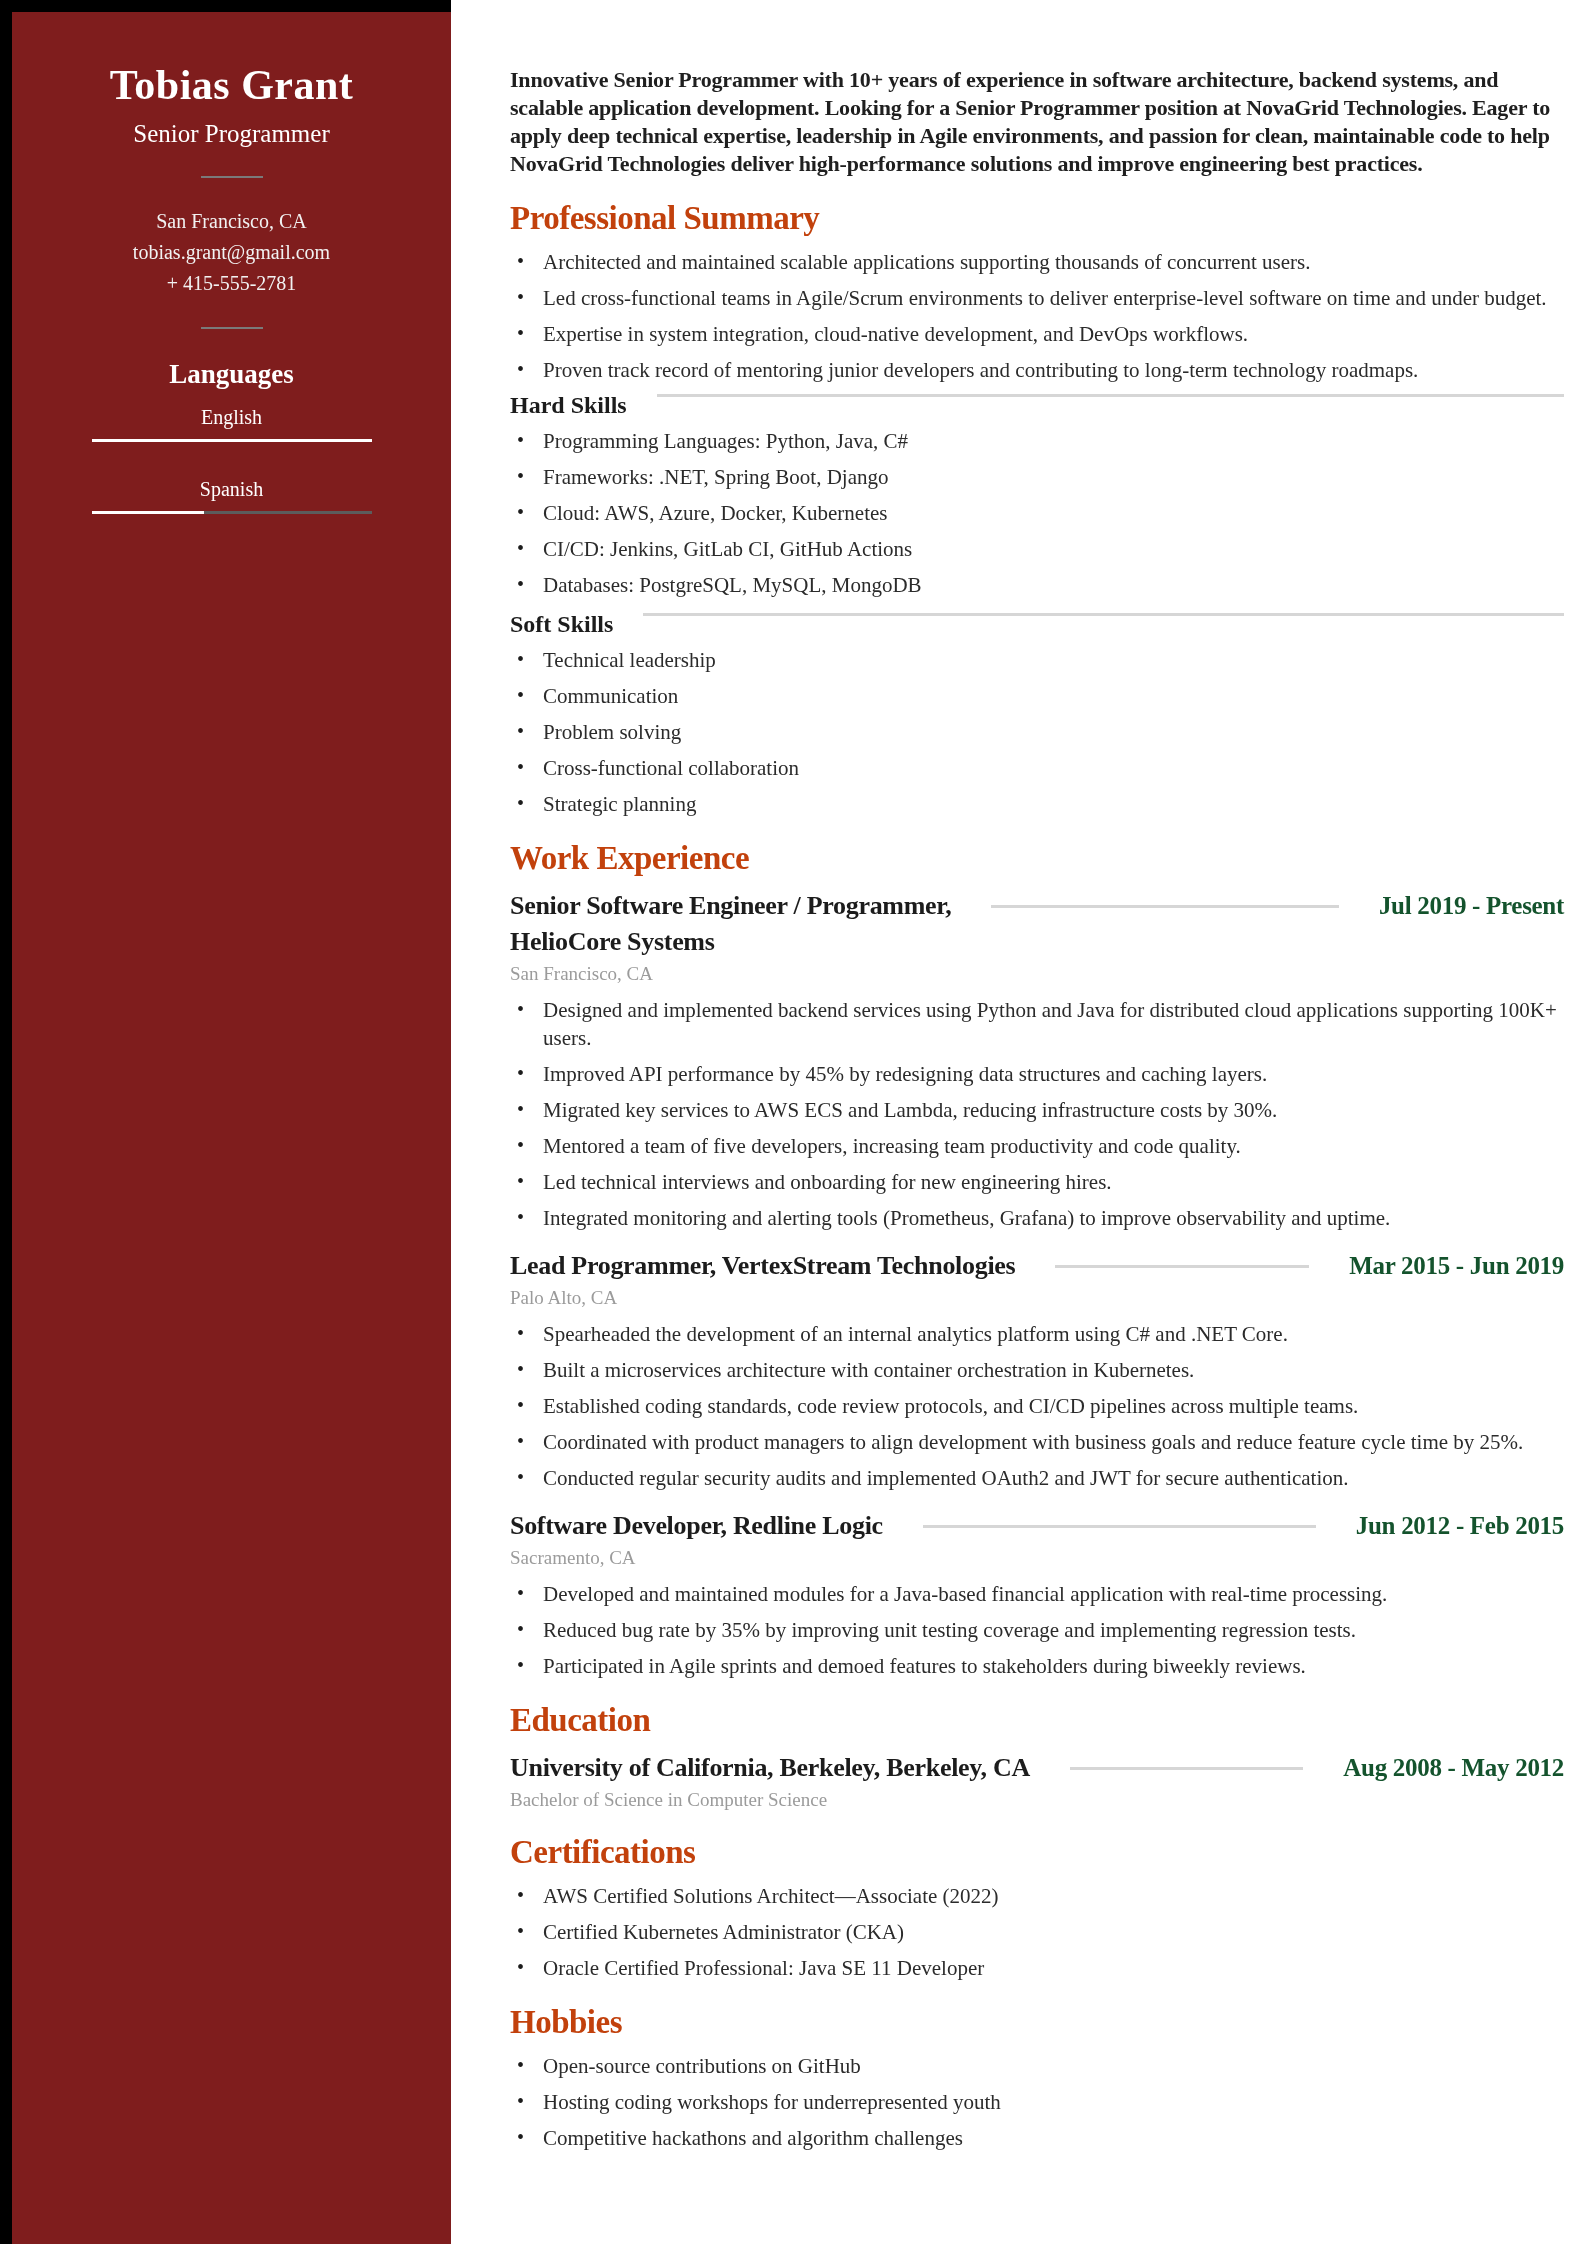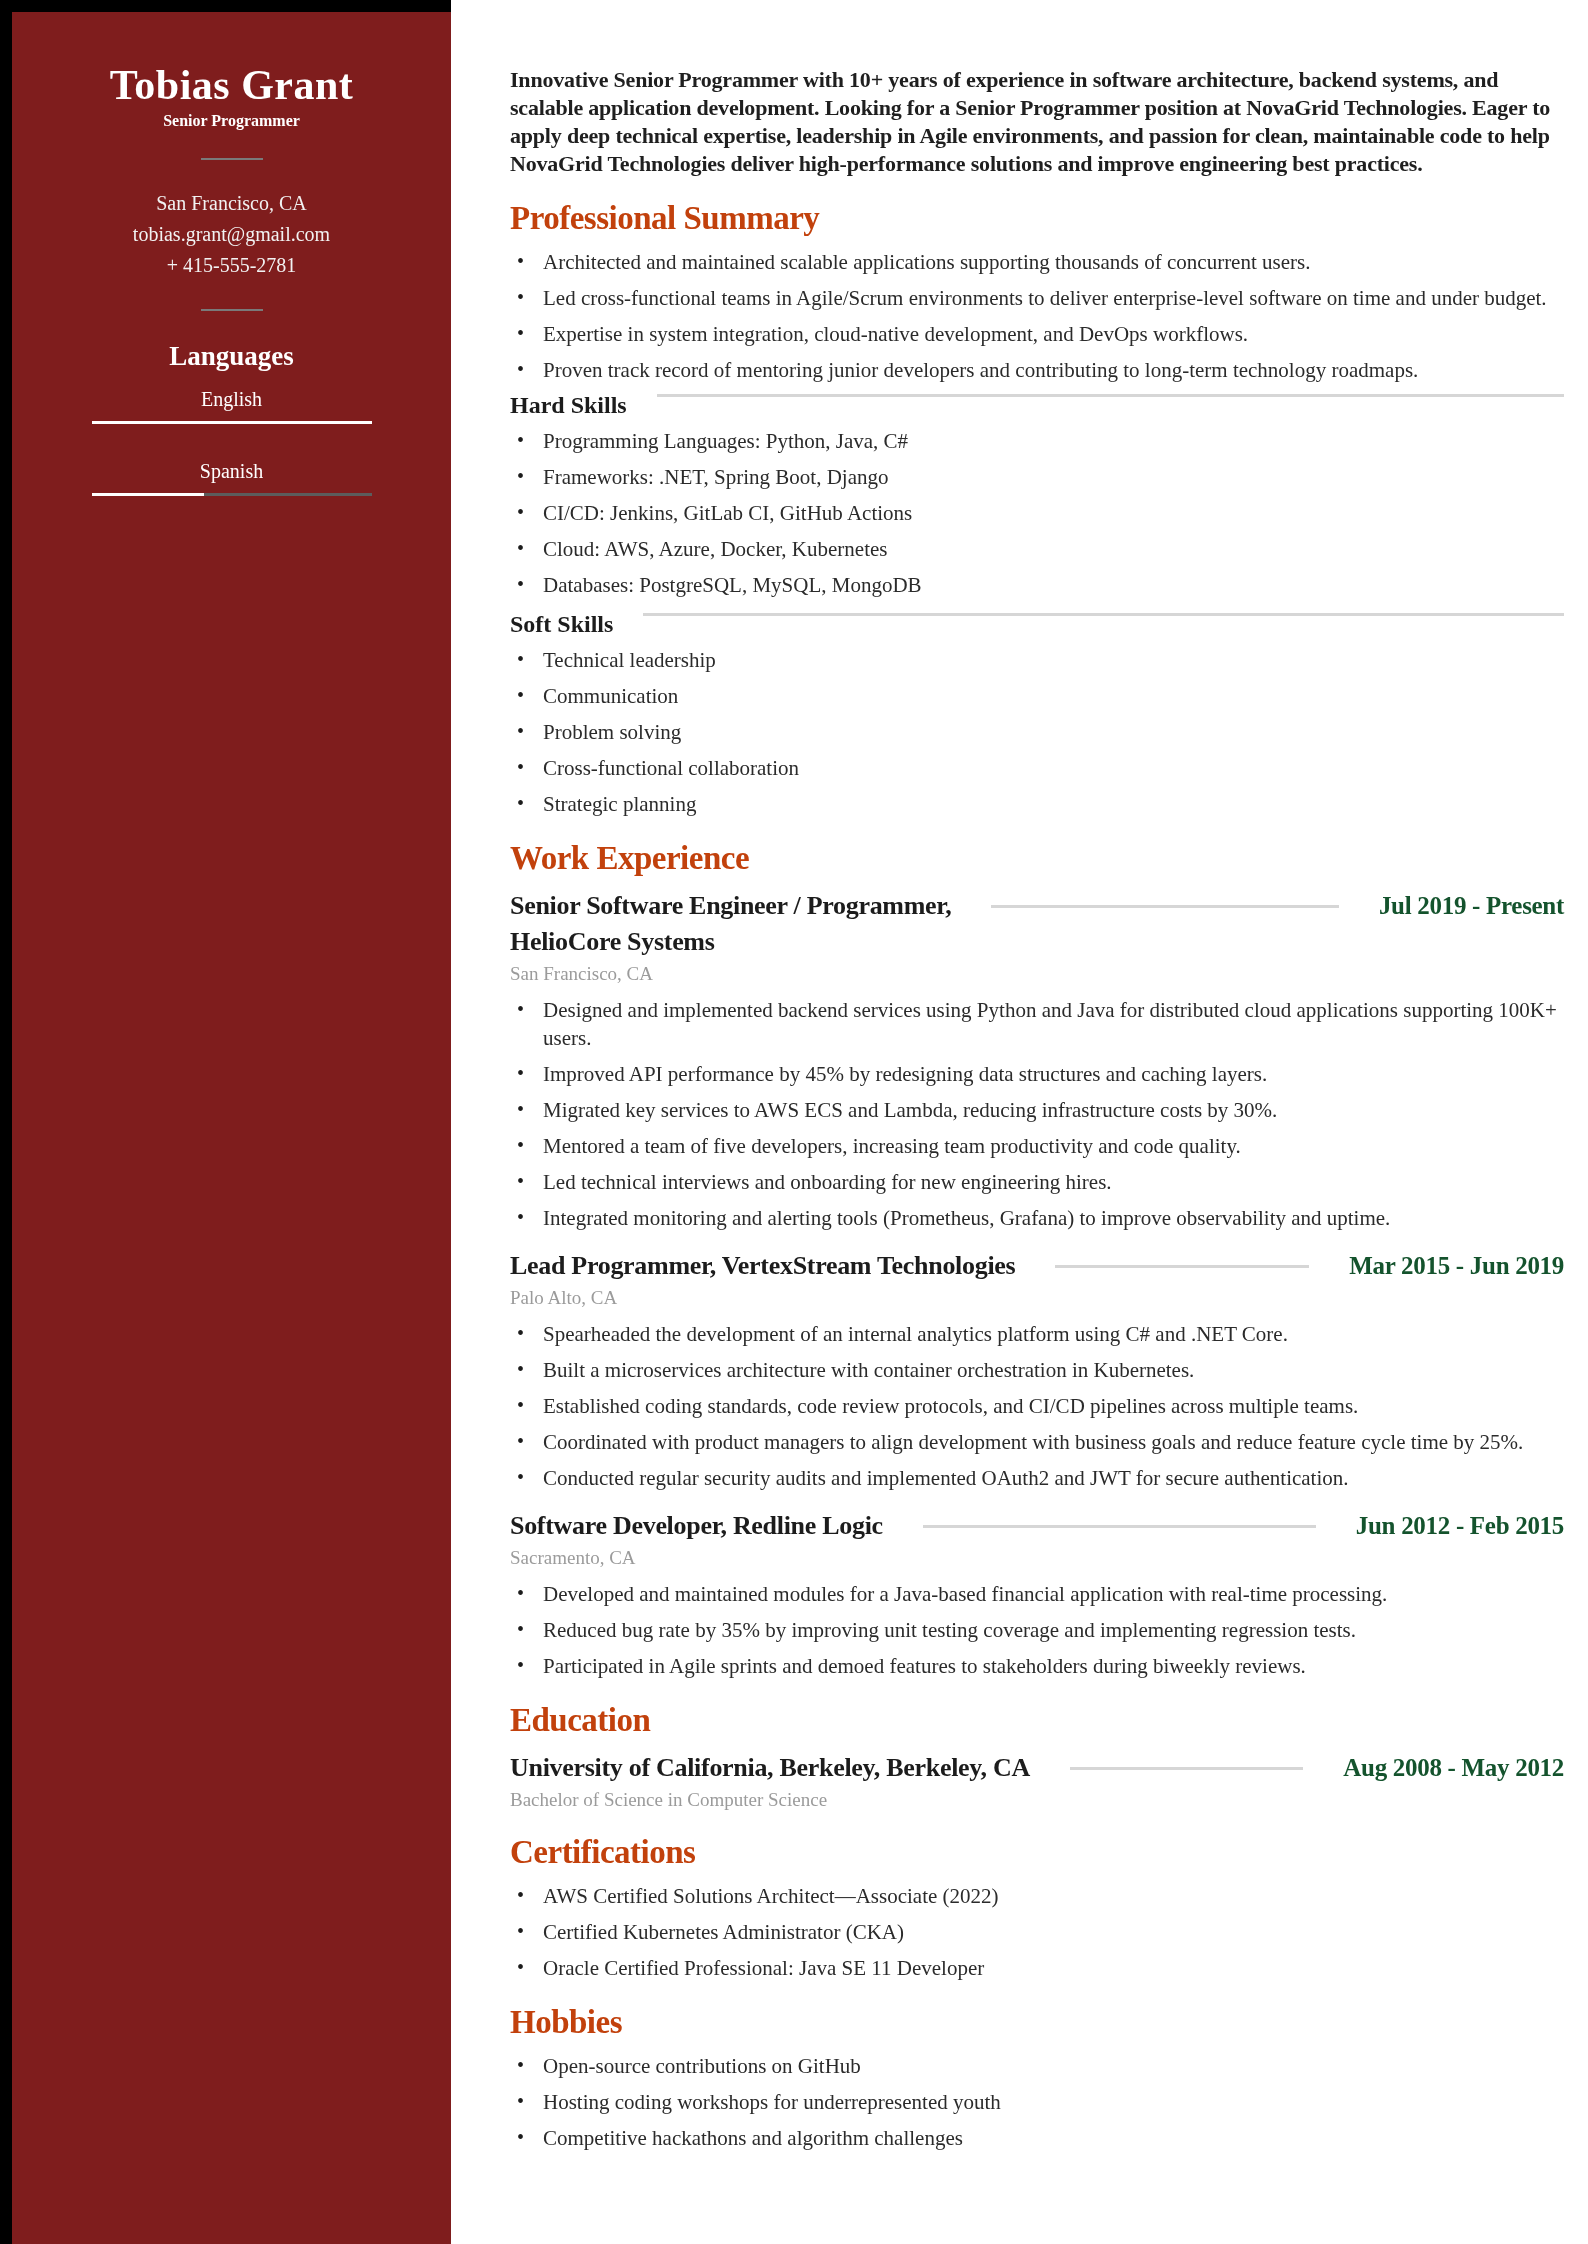--- a/index.html
+++ b/index.html
@@ -17,21 +17,21 @@
     position:absolute; left:0; top:0;
     width:451px; height:2244px;
     background:#7f1d1d;
     border-left:12px solid #000;
     border-top:12px solid #000;
     box-sizing:border-box;
     color:#ffffff;
     text-align:center;
   }
   .name { font-size:42px; font-weight:bold; line-height:1.1; margin-top:50px; letter-spacing:.5px; }
-  .role { font-size:16px; font-weight:bold; margin-top:4px; }
+  .role { font-size:25px; font-weight:normal; margin-top:12px; }
   .side-divider { width:62px; height:2px; background:#7a7a7a; margin:28px auto; }
   .contact-line { font-size:20px; line-height:31px; color:#f2f2f2; }
   .lang-heading { font-size:27px; font-weight:bold; margin:30px 0 6px; }
   .lang-item { margin-bottom:34px; }
   .lang-name { font-size:20px; line-height:26px; margin-top:14px; }
   .lang-bar { width:280px; height:3px; background:#5c5c5c; margin:9px auto 0; }
   .lang-fill { height:100%; background:#ffffff; }
 
   
   .main {
@@ -124,22 +124,22 @@
     <li>Proven track record of mentoring junior developers and contributing to long-term technology roadmaps.</li>
   </ul>
 
   <div class="subhead-row" style="margin-top:0">
     <span class="subhead">Hard Skills</span>
     <span class="rule"></span>
   </div>
   <ul class="bullets">
     <li>Programming Languages: Python, Java, C#</li>
     <li>Frameworks: .NET, Spring Boot, Django</li>
+    <li>Cloud: AWS, Azure, Docker, Kubernetes</li>
     <li>CI/CD: Jenkins, GitLab CI, GitHub Actions</li>
-    <li>Cloud: AWS, Azure, Docker, Kubernetes</li>
     <li>Databases: PostgreSQL, MySQL, MongoDB</li>
   </ul>
   <div class="subhead-row">
     <span class="subhead">Soft Skills</span>
     <span class="rule"></span>
   </div>
   <ul class="bullets">
     <li>Technical leadership</li>
     <li>Communication</li>
     <li>Problem solving</li>

